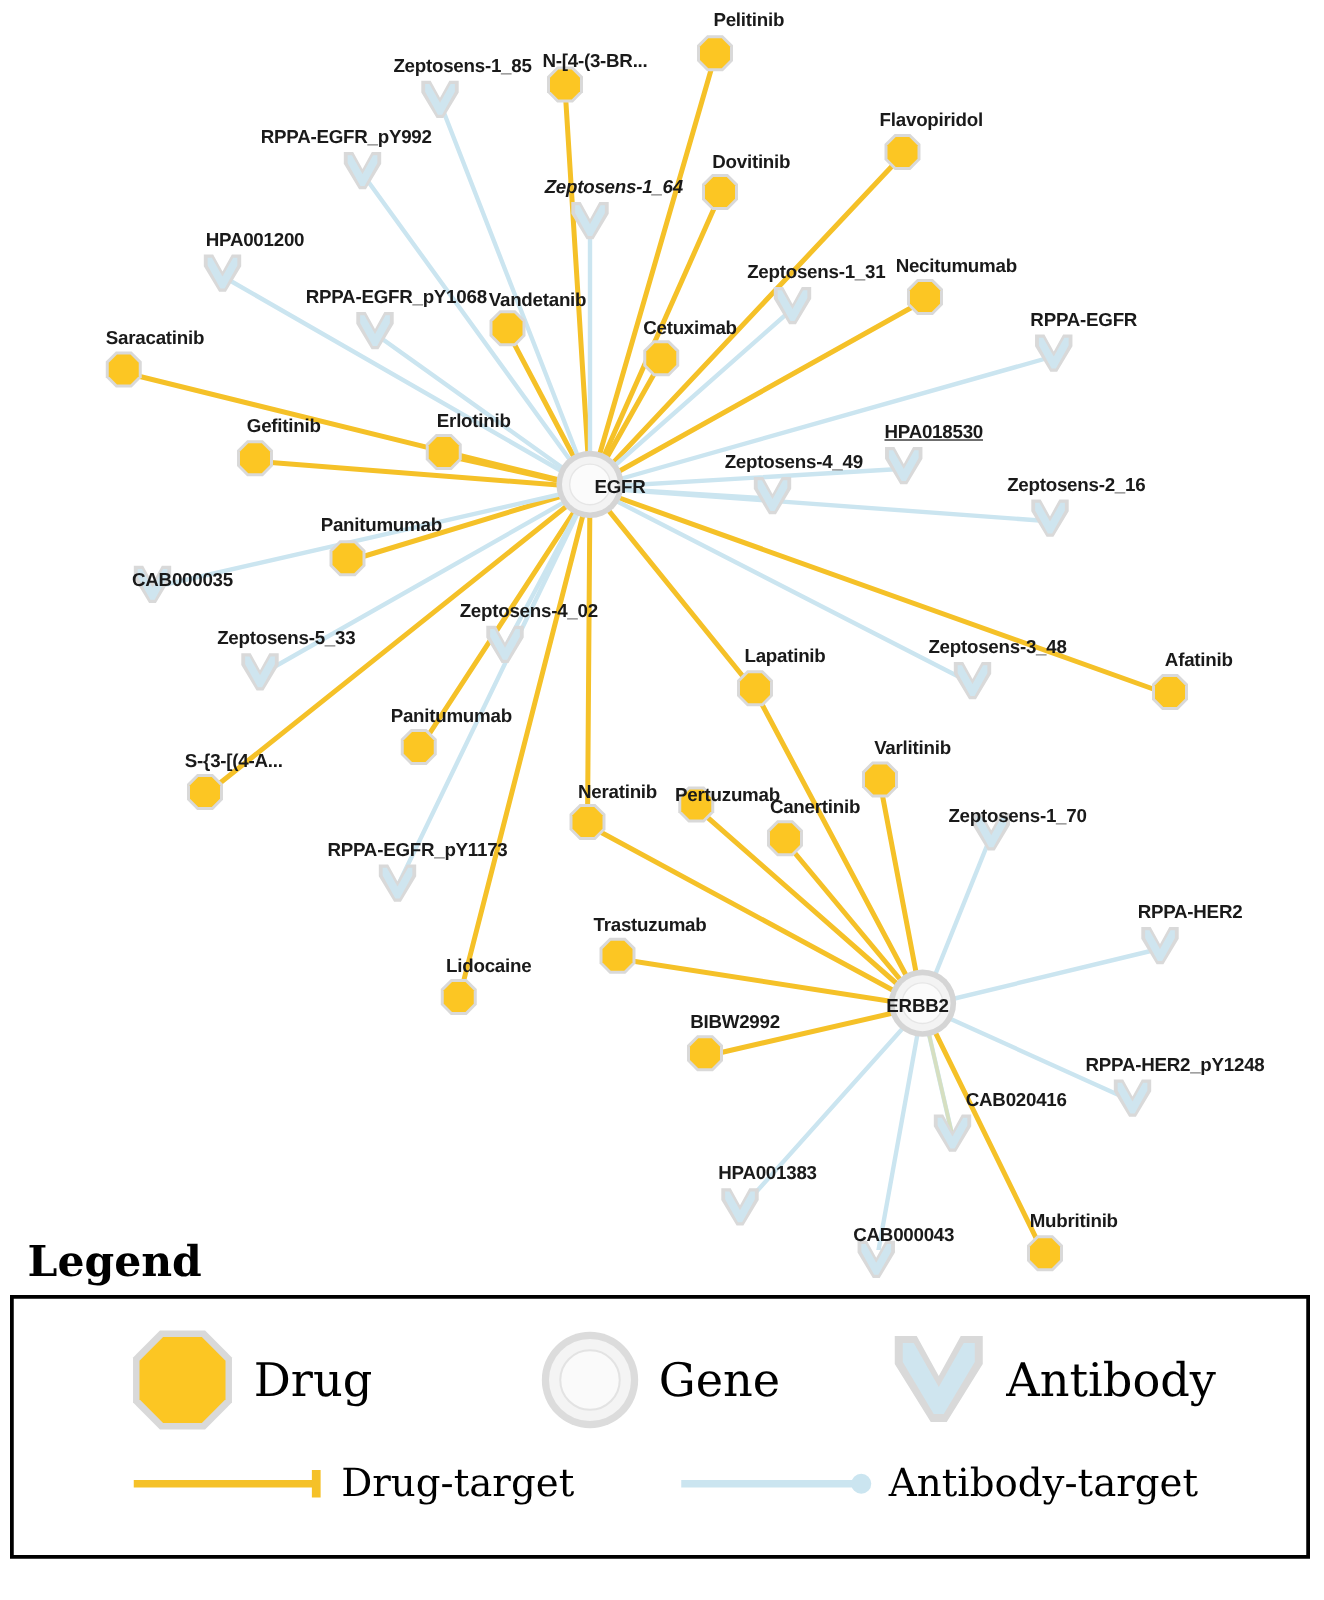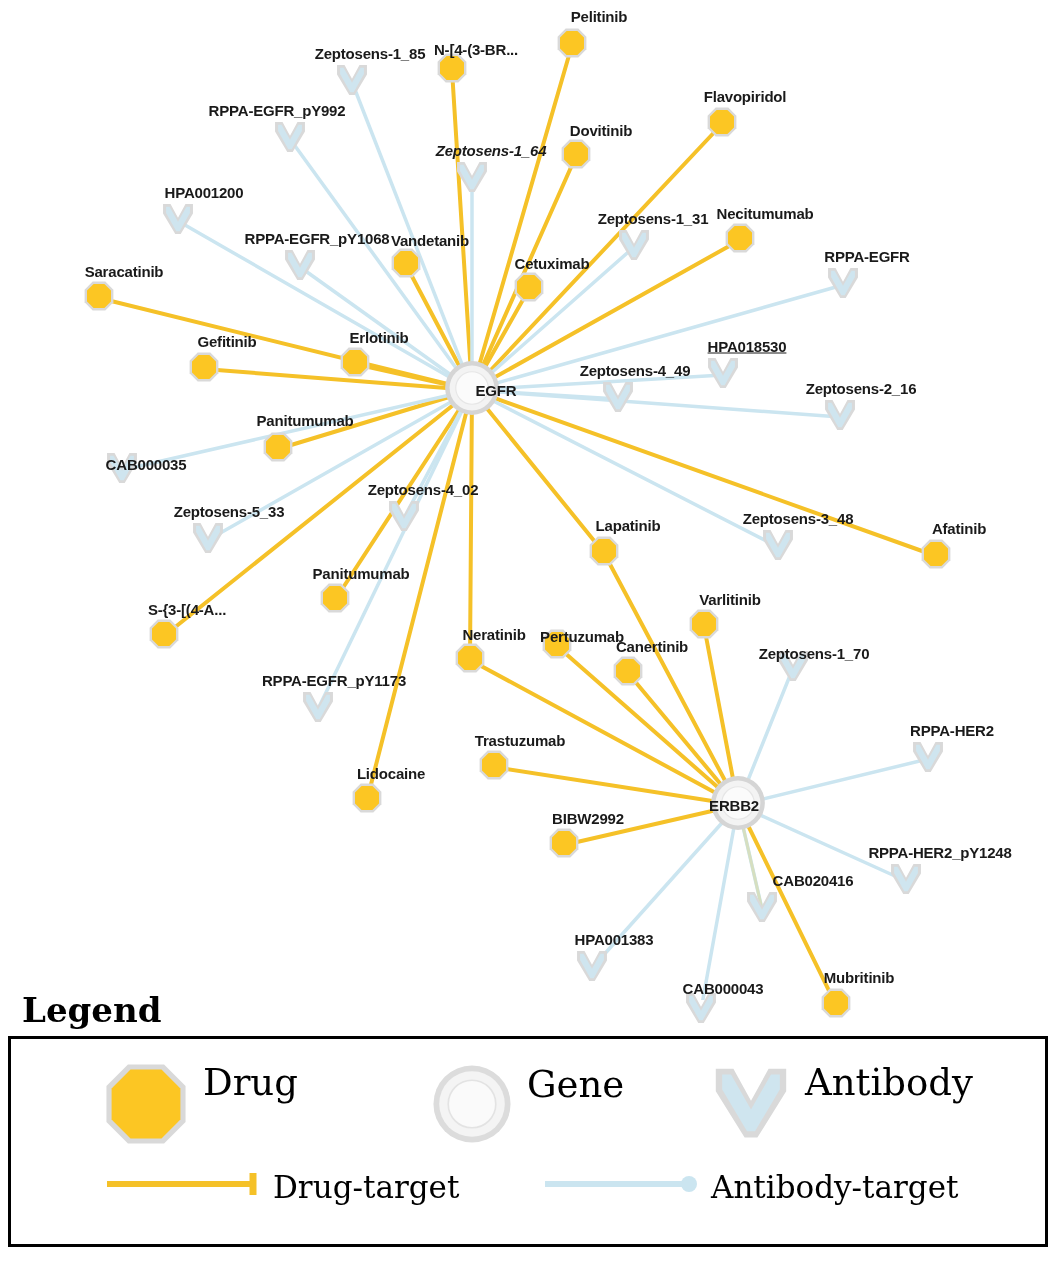--- a/index.html
+++ b/index.html
@@ -7,21 +7,21 @@
   #stage{position:relative;width:1059px;height:1280px;}
   #net{position:absolute;left:0;top:0;width:1059px;height:1000px;}
   .node{position:absolute;transform:translate(-50%,-50%);}
   .lbl{position:absolute;transform:translate(-50%,-50%);font-weight:bold;font-size:15px;color:#1a1a1a;white-space:nowrap;letter-spacing:-0.2px;padding-left:48px;}
   .drug-shape{width:30px;height:30px;}
   .gene-shape{width:56px;height:56px;}
   .ab-shape{width:34px;height:34px;}
   #legend{position:absolute;left:8px;top:990px;width:1040px;}
   #legend-title{font-family:"DejaVu Serif",serif;font-size:34px;font-weight:bold;color:#000;margin-left:14px;}
   #legend-box{margin-top:6px;border:3px solid #000;height:205px;position:relative;background:#fff;}
-  .leg-item{position:absolute;display:flex;align-items:flex-start;}
+  .leg-item{position:absolute;display:flex;align-items:center;}
   .leg-txt{font-family:"DejaVu Serif",serif;font-size:37px;color:#000;margin-left:14px;}
   .leg-txt2{font-family:"DejaVu Serif",serif;font-size:31px;color:#000;margin-left:10px;}
 </style>
 </head>
 <body>
 
 <div id="stage">
   <svg id="net" viewBox="0 0 1059 1000">
     <g id="edges">
         <line x1="572" y1="45" x2="472" y2="390" stroke="#F5C128" stroke-width="4" stroke-linecap="round"></line>

